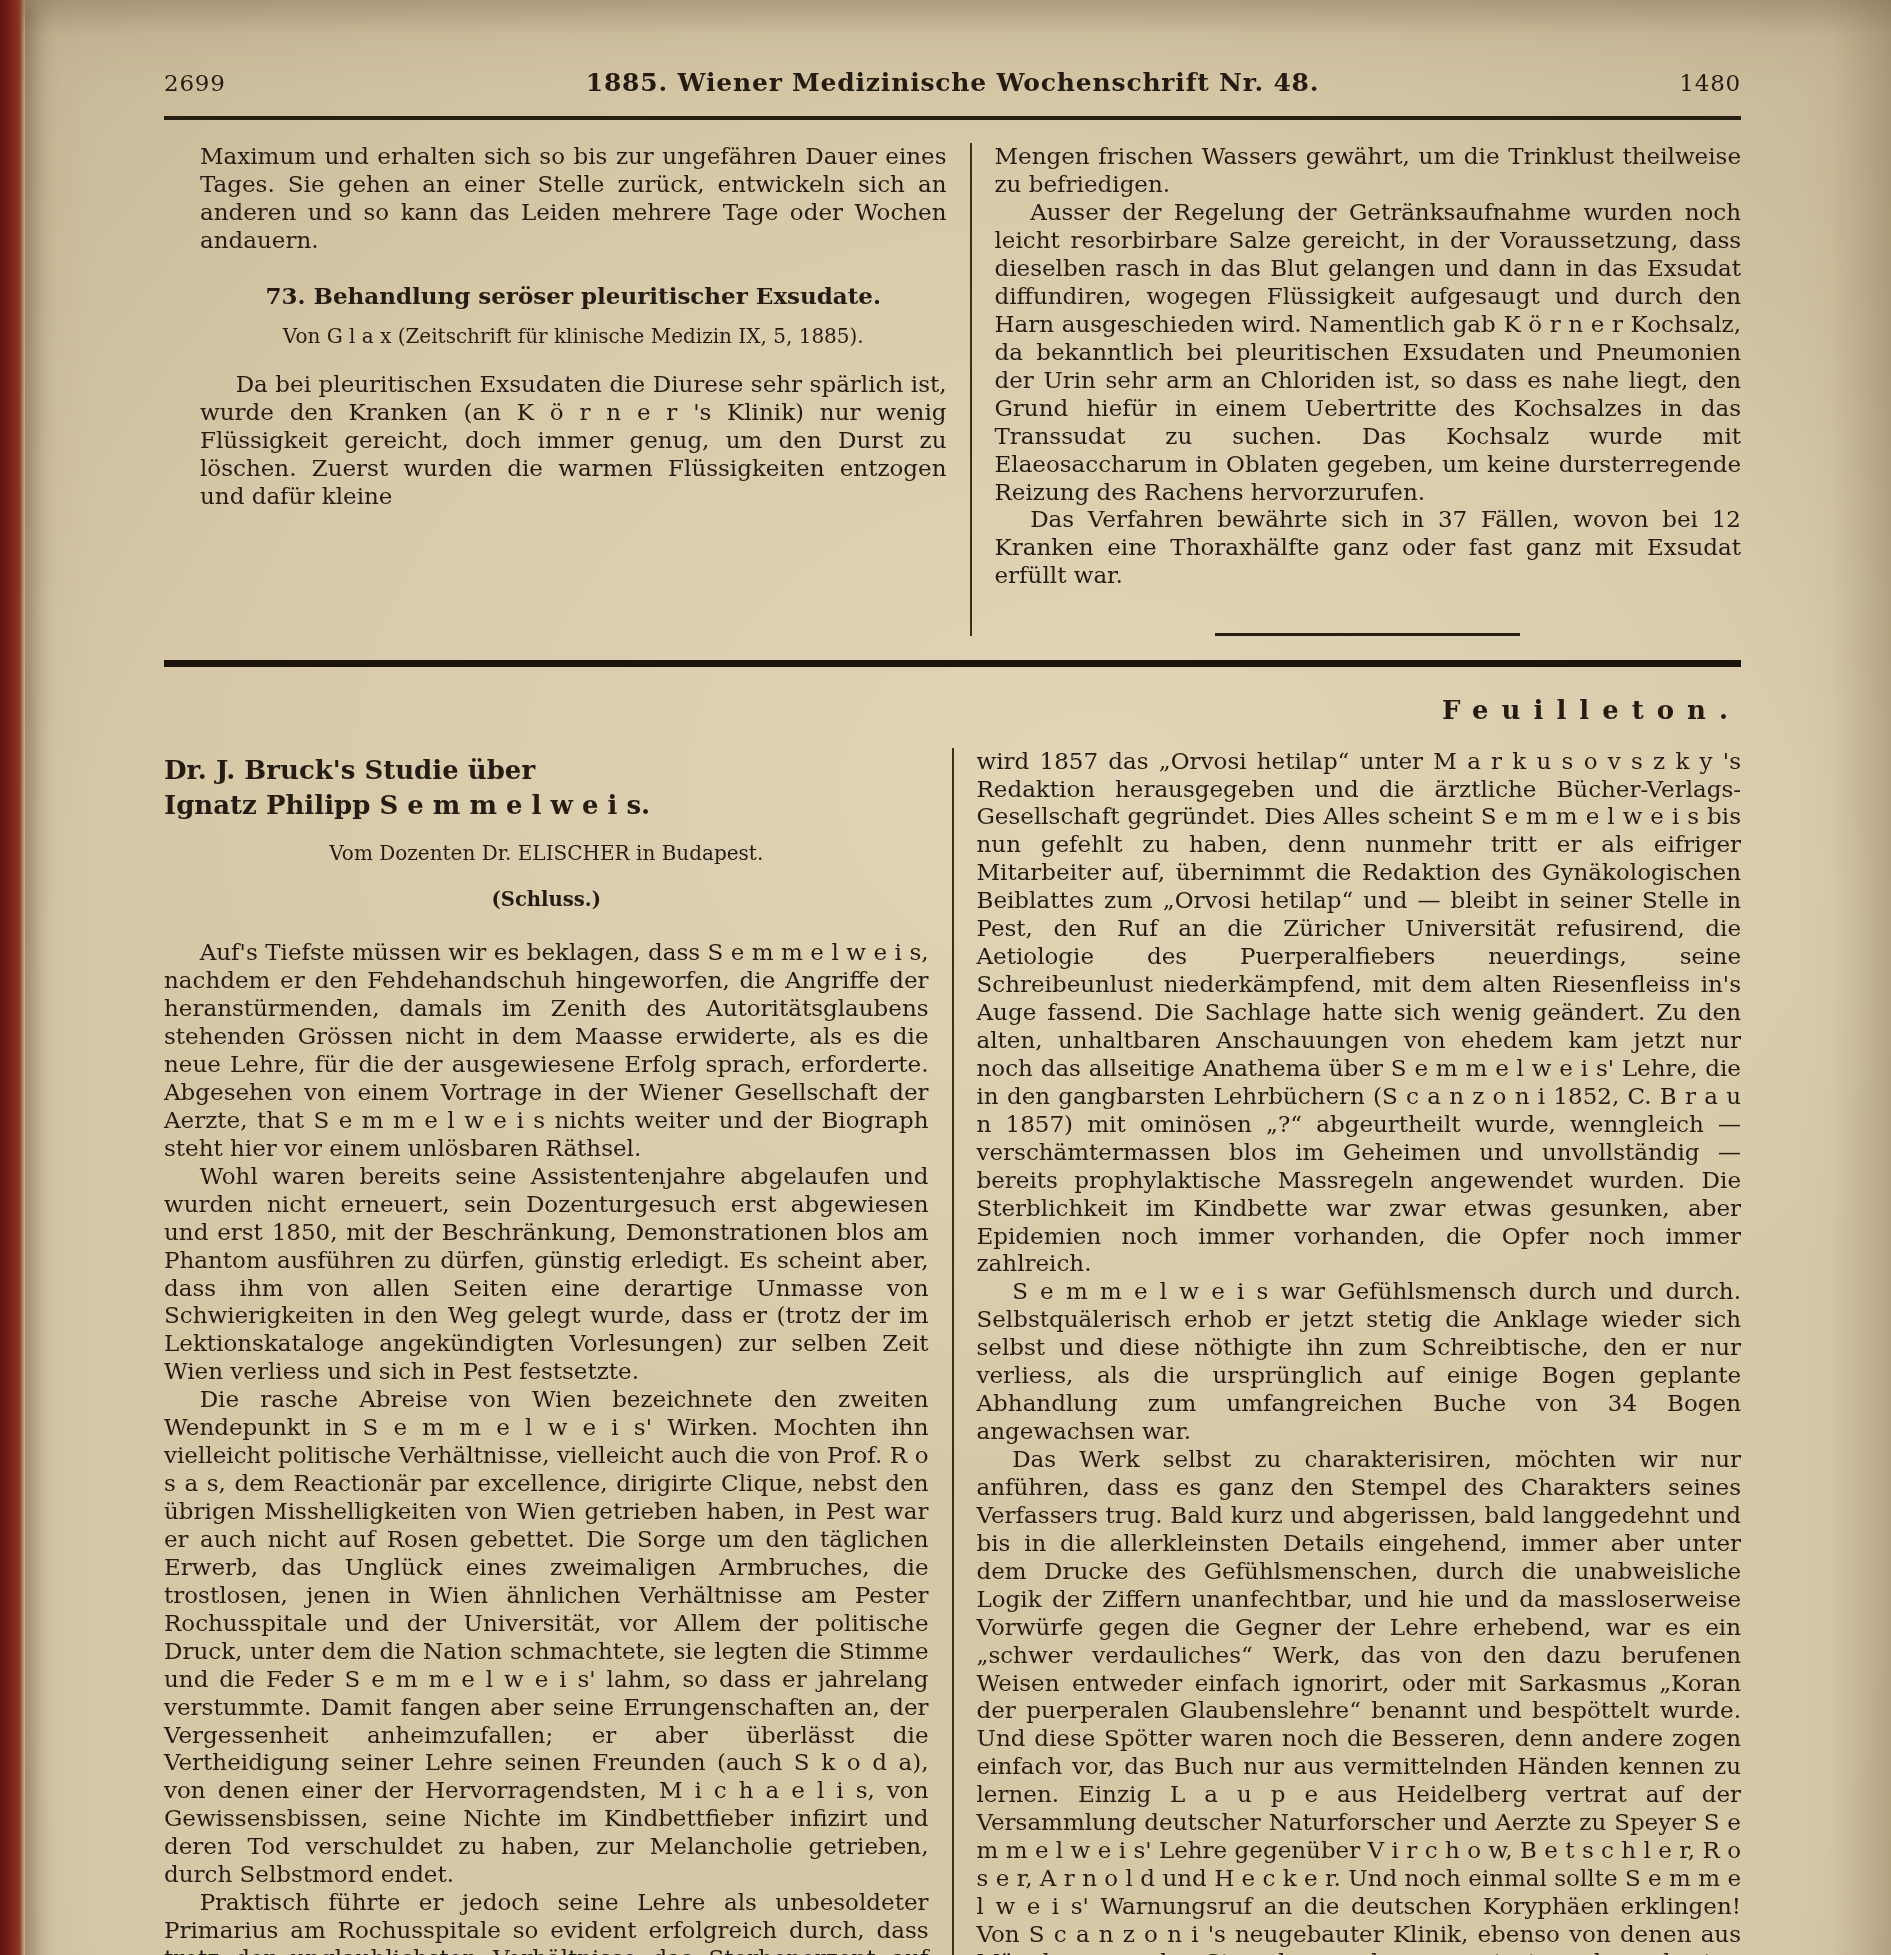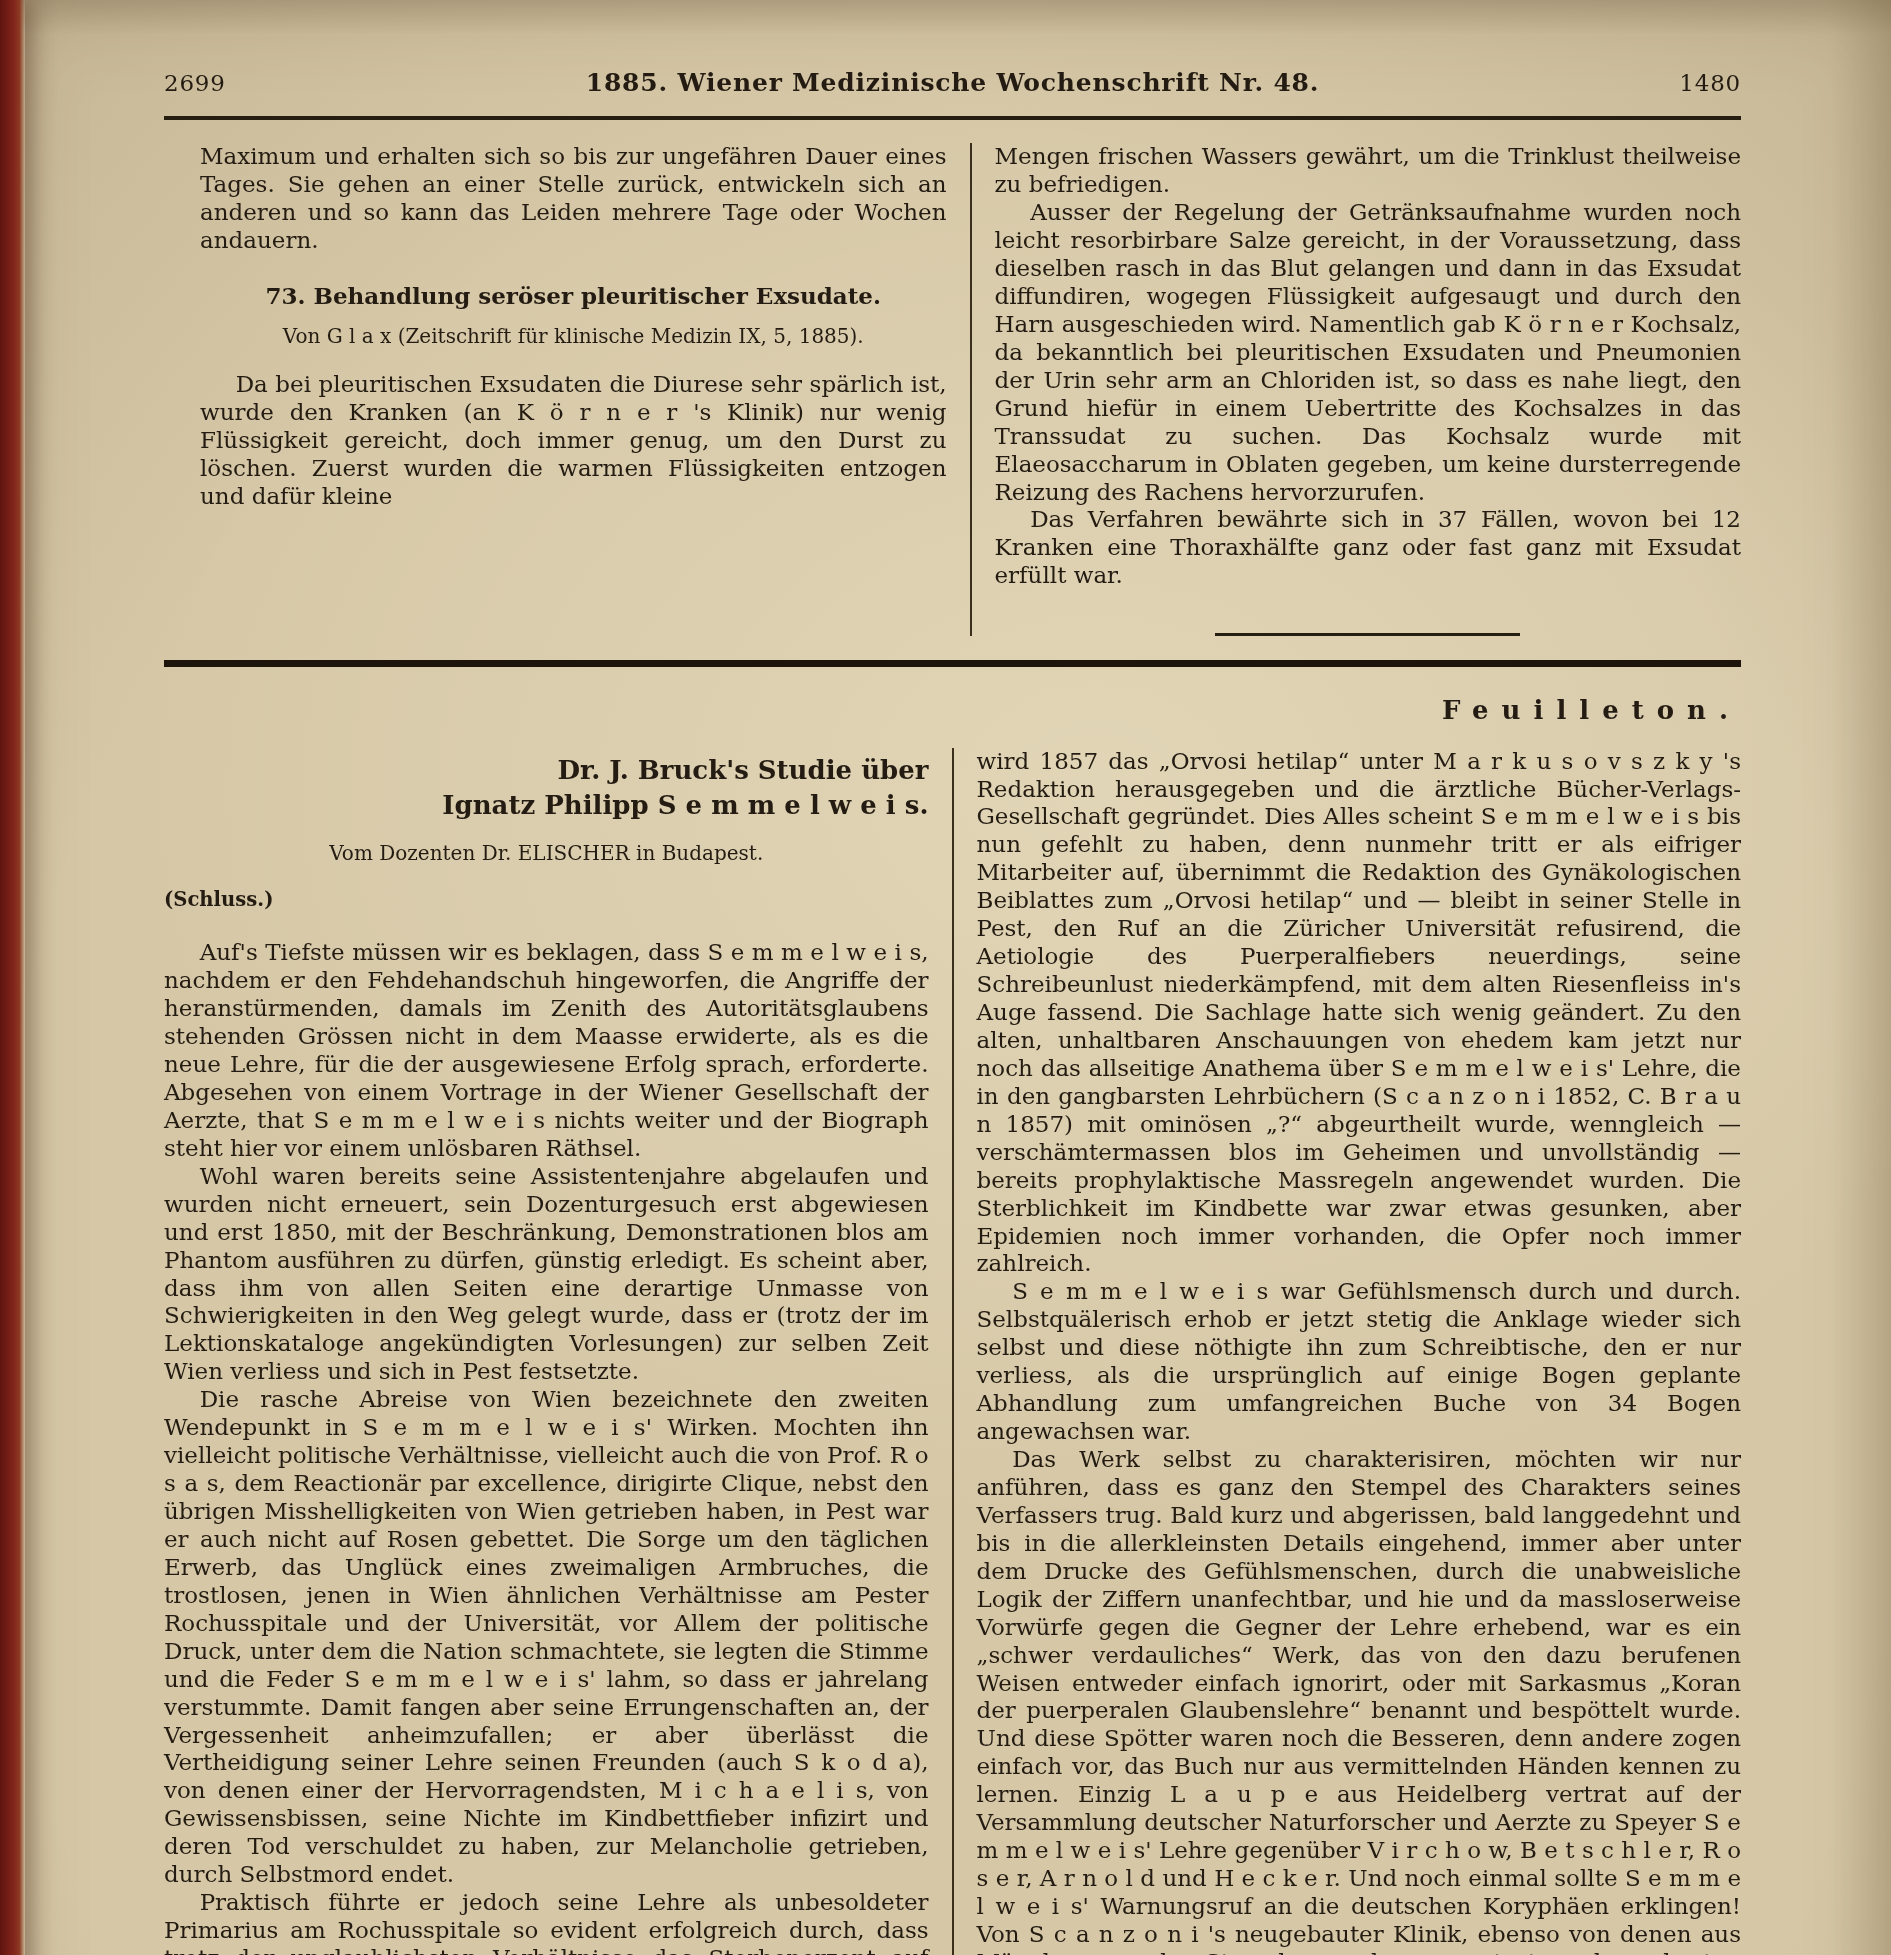--- a/index.html
+++ b/index.html
@@ -92,28 +92,29 @@
     font-size: 26px;
     font-weight: bold;
     letter-spacing: 0.5em;
     text-indent: 0.5em;
     margin: 28px 0 23px 0;
   }
   .feuilleton-section { margin-top: 0; }
   .article-title {
     font-size: 26px;
     font-weight: bold;
-    text-align: right;
+    text-align: left;
     line-height: 1.35;
     margin: 5.5px 0 18px 0;
   }
   .article-title .title-line { display: block; }
   .part-note {
     font-size: 19.6px;
     font-weight: bold;
+    text-align: center;
     margin-bottom: 28px;
   }
 </style>
 </head>
 <body>
 
 <div class="scan">
   <div class="binding-edge"></div>
 
   <div class="content">

